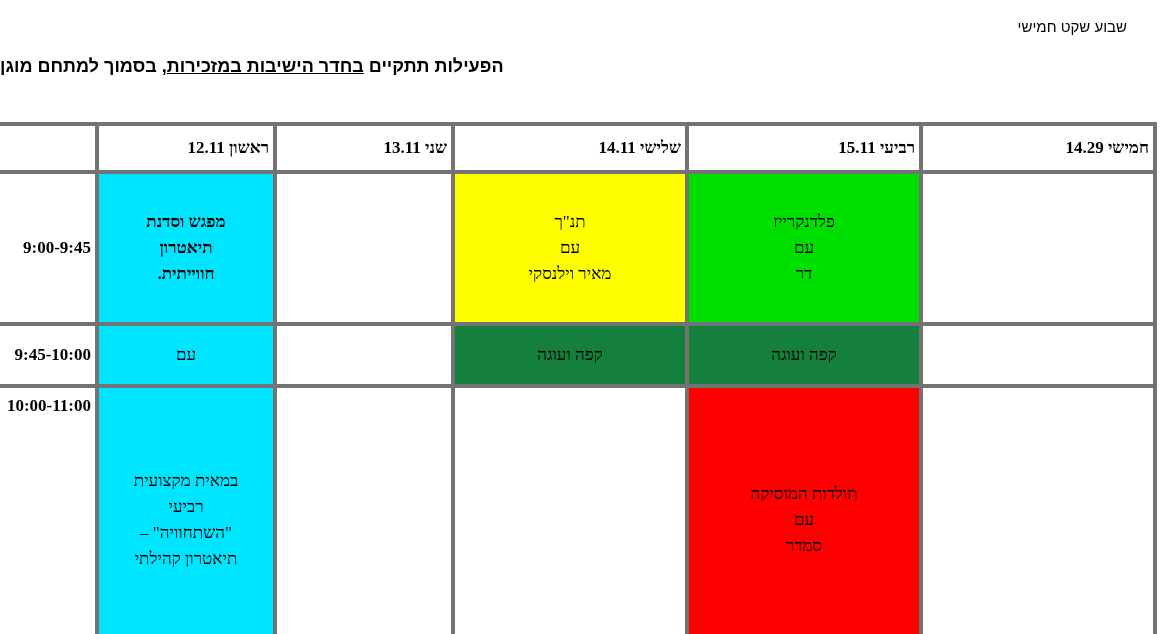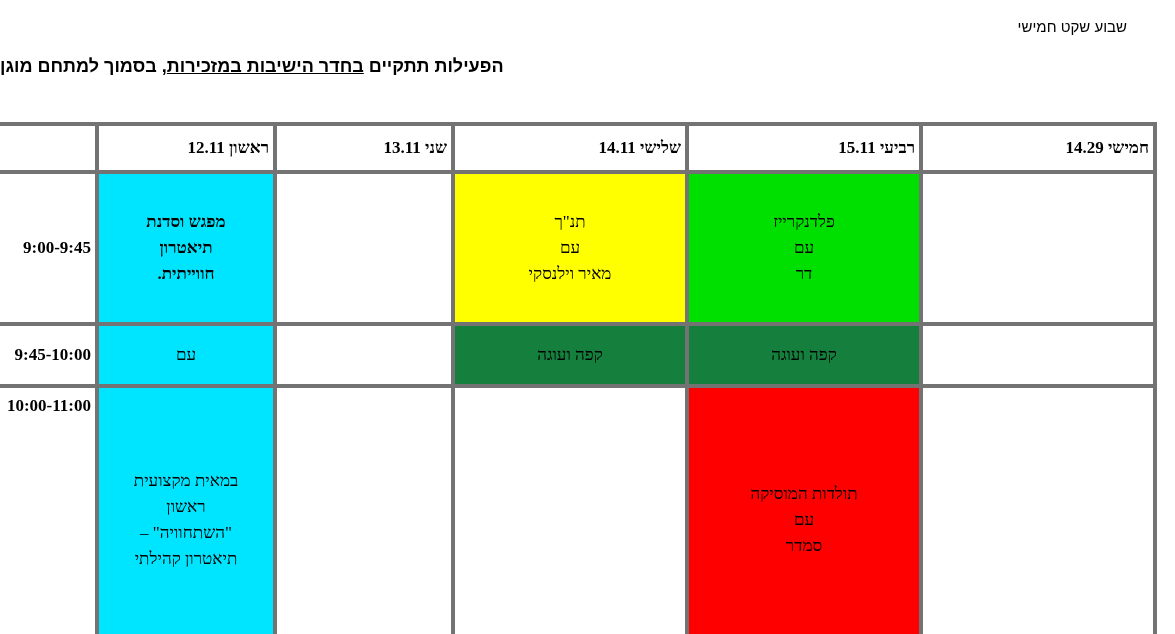--- a/index.html
+++ b/index.html
@@ -178,21 +178,21 @@
             <div>תולדות המוסיקה</div>
             <div>עם</div>
             <div>סמדר</div>
           </div>
         </td>
         <td></td>
         <td></td>
         <td class="cyan">
           <div class="cell-inner v-top">
             <div>במאית מקצועית</div>
-            <div>ראשון</div>
+            <div>רביעי</div>
             <div>"השתחוויה" –</div>
             <div>תיאטרון קהילתי</div>
           </div>
         </td>
         <td class="time-cell" style="vertical-align:top; padding-top:8px;">10:00-11:00</td>
       </tr>
     </tbody>
   </table>
 
 </div>

